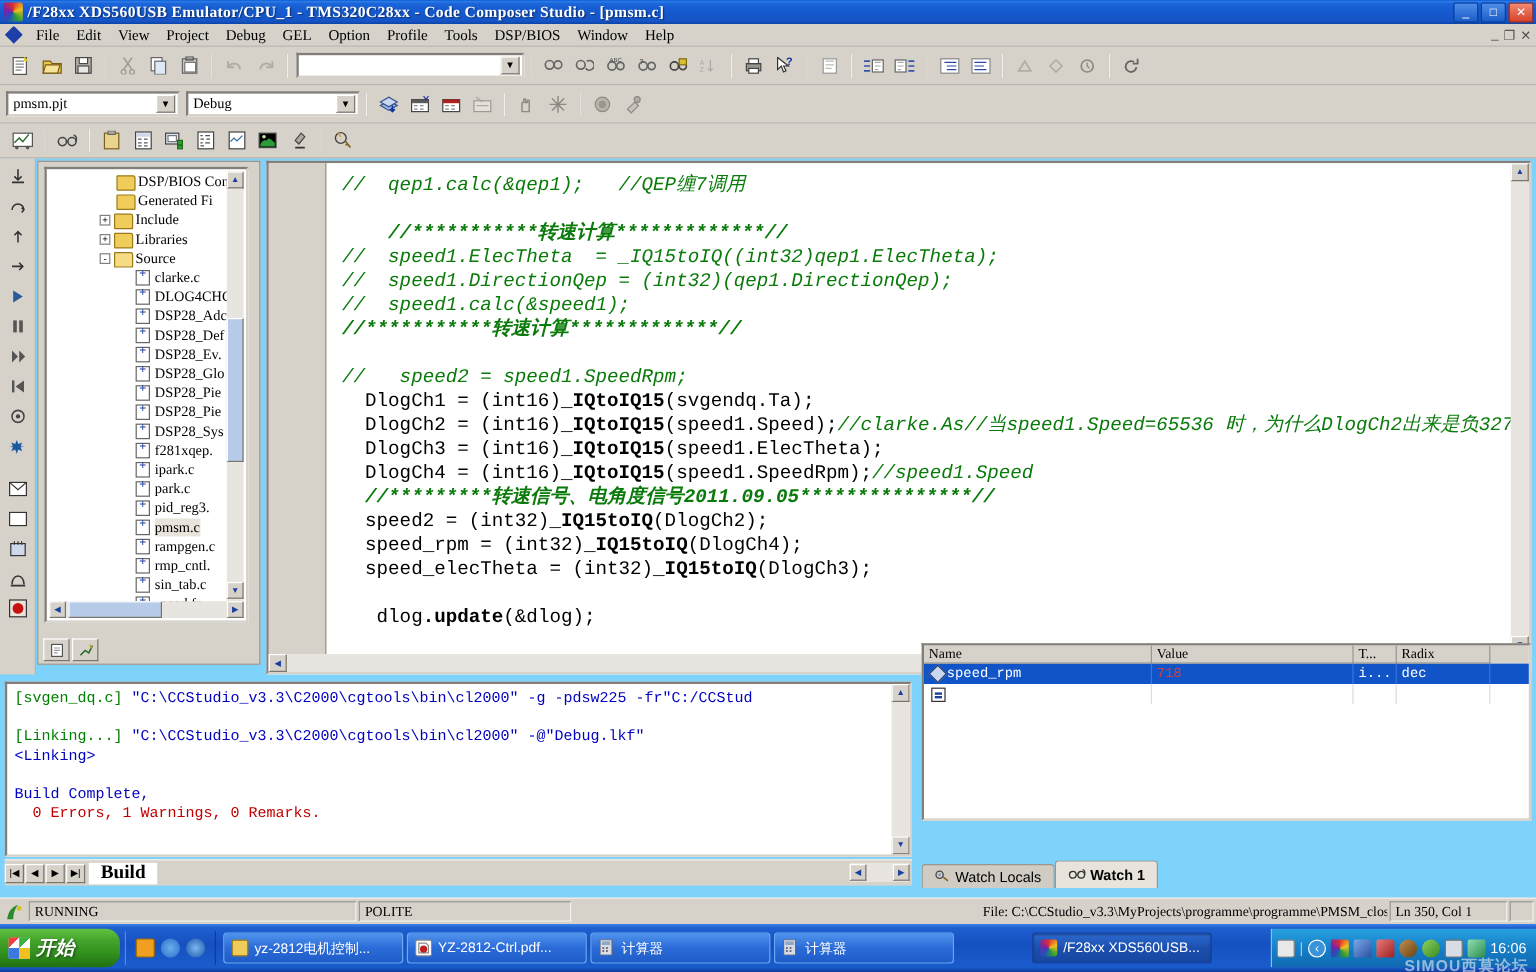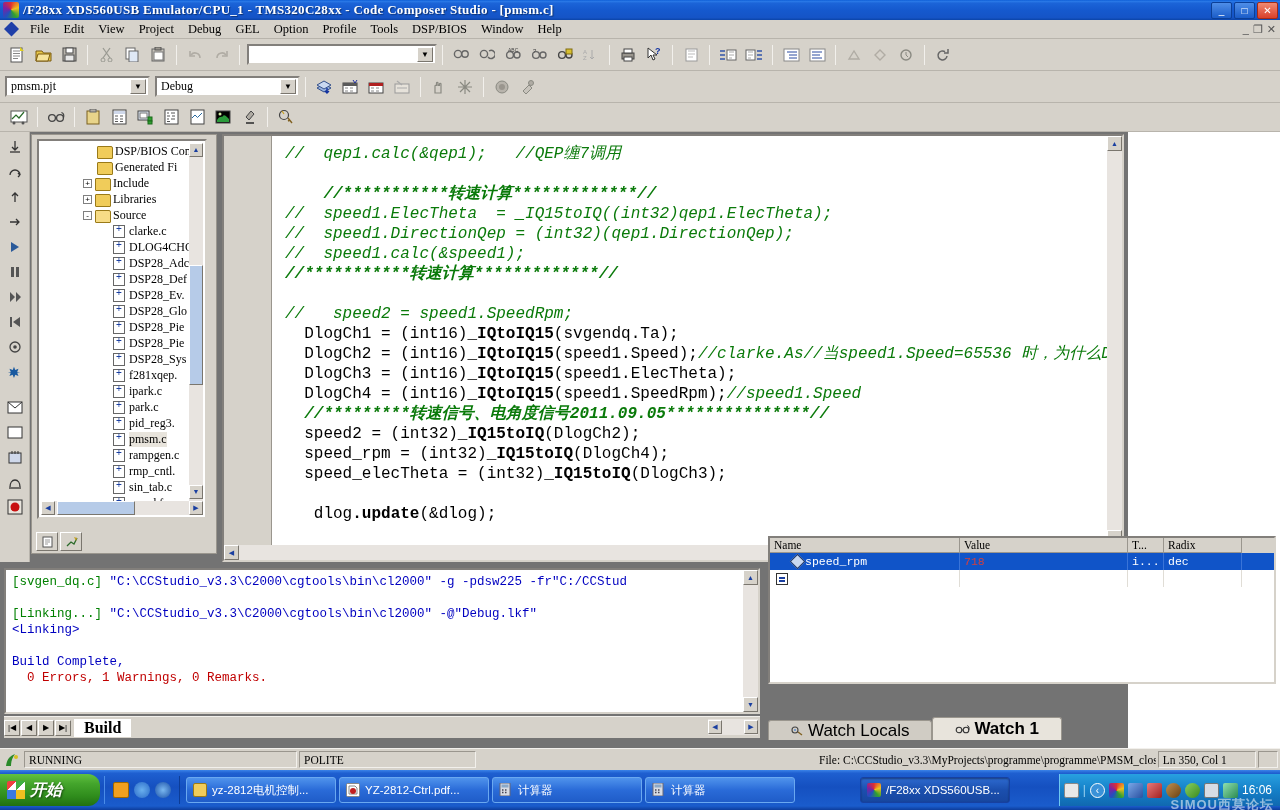--- a/index.html
+++ b/index.html
@@ -4,21 +4,21 @@
 <style>
   * { box-sizing: border-box; }
   html, body {
     margin: 0; padding: 0;
     width: 1280px; height: 810px;
     overflow: hidden;
     font-family: "Liberation Sans", sans-serif;
     font-size: 12px;
     background: #ffffff;
   }
-  #app { position: relative; width: 1128px; height: 810px; background:#737373; }
+  #app { position: relative; width: 1280px; height: 810px; background:#7dd3fc; }
 
   
   .titlebar {
     position:absolute; left:0; top:0; width:1280px; height:20px;
     background: linear-gradient(180deg,#0a5ad4 0%, #2a7ae8 6%, #1b64d8 16%, #1559ce 50%, #1554c6 88%, #0b44a8 100%);
     display:flex; align-items:center; color:#fff;
   }
   .titlebar .tb-icon {
     width:16px; height:16px; margin-left:3px; margin-right:4px;
     background: conic-gradient(from 0deg,#e03030,#f0c020,#30a030,#2050c0,#8020a0,#e03030);
@@ -210,23 +210,23 @@
   .w-bullet { width:11px; height:11px; margin-left:6px; margin-right:2px;
               background:#c8d8f0; border:1px solid #203868; transform:rotate(45deg); flex:0 0 auto;}
   .w-newicon { width:12px; height:12px; margin-left:6px; background:#fff;
                border:1px solid #333; flex:0 0 auto; position:relative; }
   .w-newicon::after{content:""; position:absolute; left:2px; top:3px; width:6px; height:2px;
                background:#1a3fa0; box-shadow:0 3px 0 #1a3fa0;}
 
   .watchtabs { position:absolute; left:768px; top:716px; width:508px; height:24px;
      display:flex; align-items:flex-end; }
   .wtab {
-    height:20px; padding:0 22px; display:flex; align-items:center; gap:4px;
+    height:20px; padding:0 10px; display:flex; align-items:center; gap:4px;
     background:#d0ccc4; border:1px solid #9a968e; border-bottom:none;
-    font-family:"Liberation Sans",sans-serif; font-size:17px;
+    font-family:"Liberation Sans",sans-serif; font-size:12px;
     border-radius:3px 3px 0 0;
   }
   .wtab.active { background:#e8e4dc; height:23px; font-weight:bold; }
 
   
   .statusbar {
     position:absolute; left:0; top:748px; width:1280px; height:22px;
     background:#d6d2ca; border-top:1px solid #f2f0ec;
     display:flex; align-items:center;
     font-family:"Liberation Serif",serif; font-size:11.5px;
@@ -889,21 +889,21 @@
   </div>
 
   <div class="watch">
     <div class="wh-row wh-head">
       <div style="width:190px">Name</div>
       <div style="width:168px">Value</div>
       <div style="width:36px">T...</div>
       <div style="width:78px">Radix</div>
     </div>
     <div class="wr sel">
-      <div style="width:190px; display:flex; align-items:center; padding-left:16px;">
+      <div style="width:190px; display:flex; align-items:center; padding-left:0;">
         <span class="w-bullet"></span>
         <span>speed_rpm</span>
       </div>
       <div style="width:168px" class="wval-red">718</div>
       <div style="width:36px">i...</div>
       <div style="width:78px">dec</div>
     </div>
     <div class="wr">
       <div style="width:190px; display:flex; align-items:center; padding-left:0;">
         <span class="w-newicon"></span>

